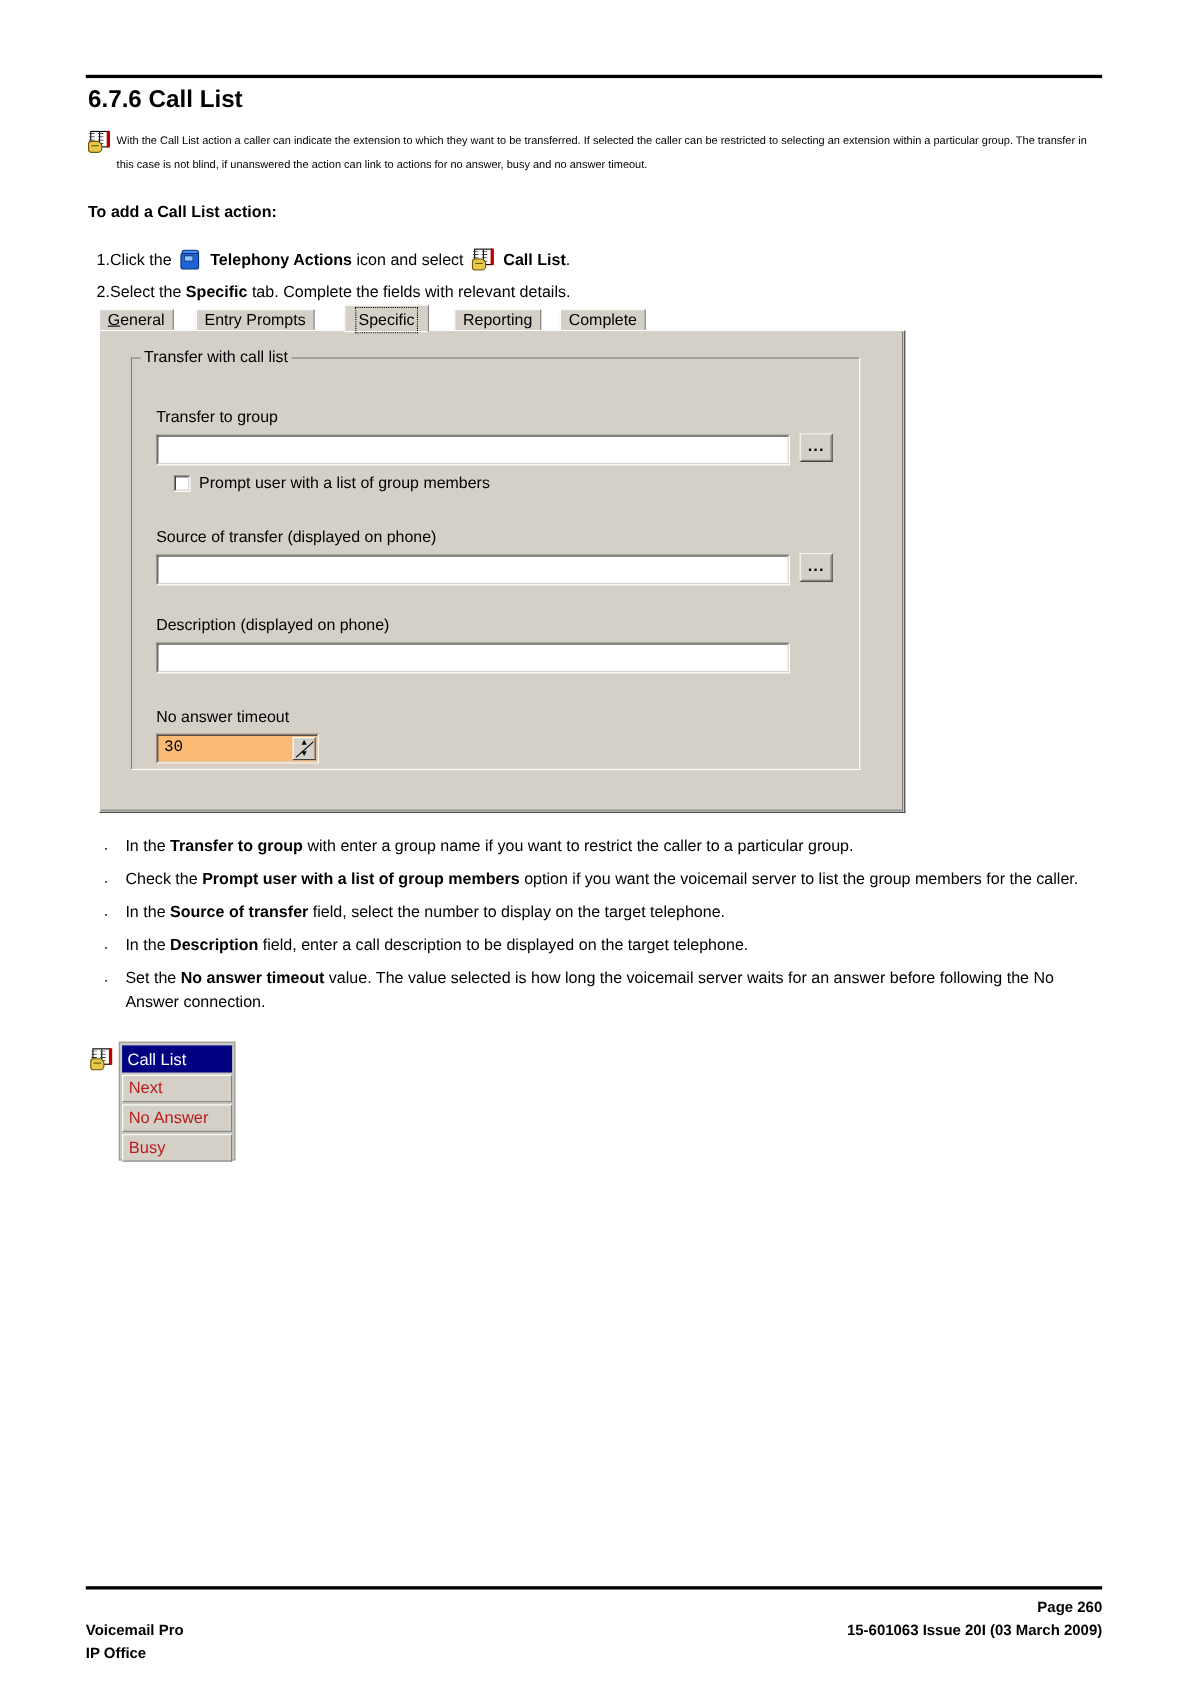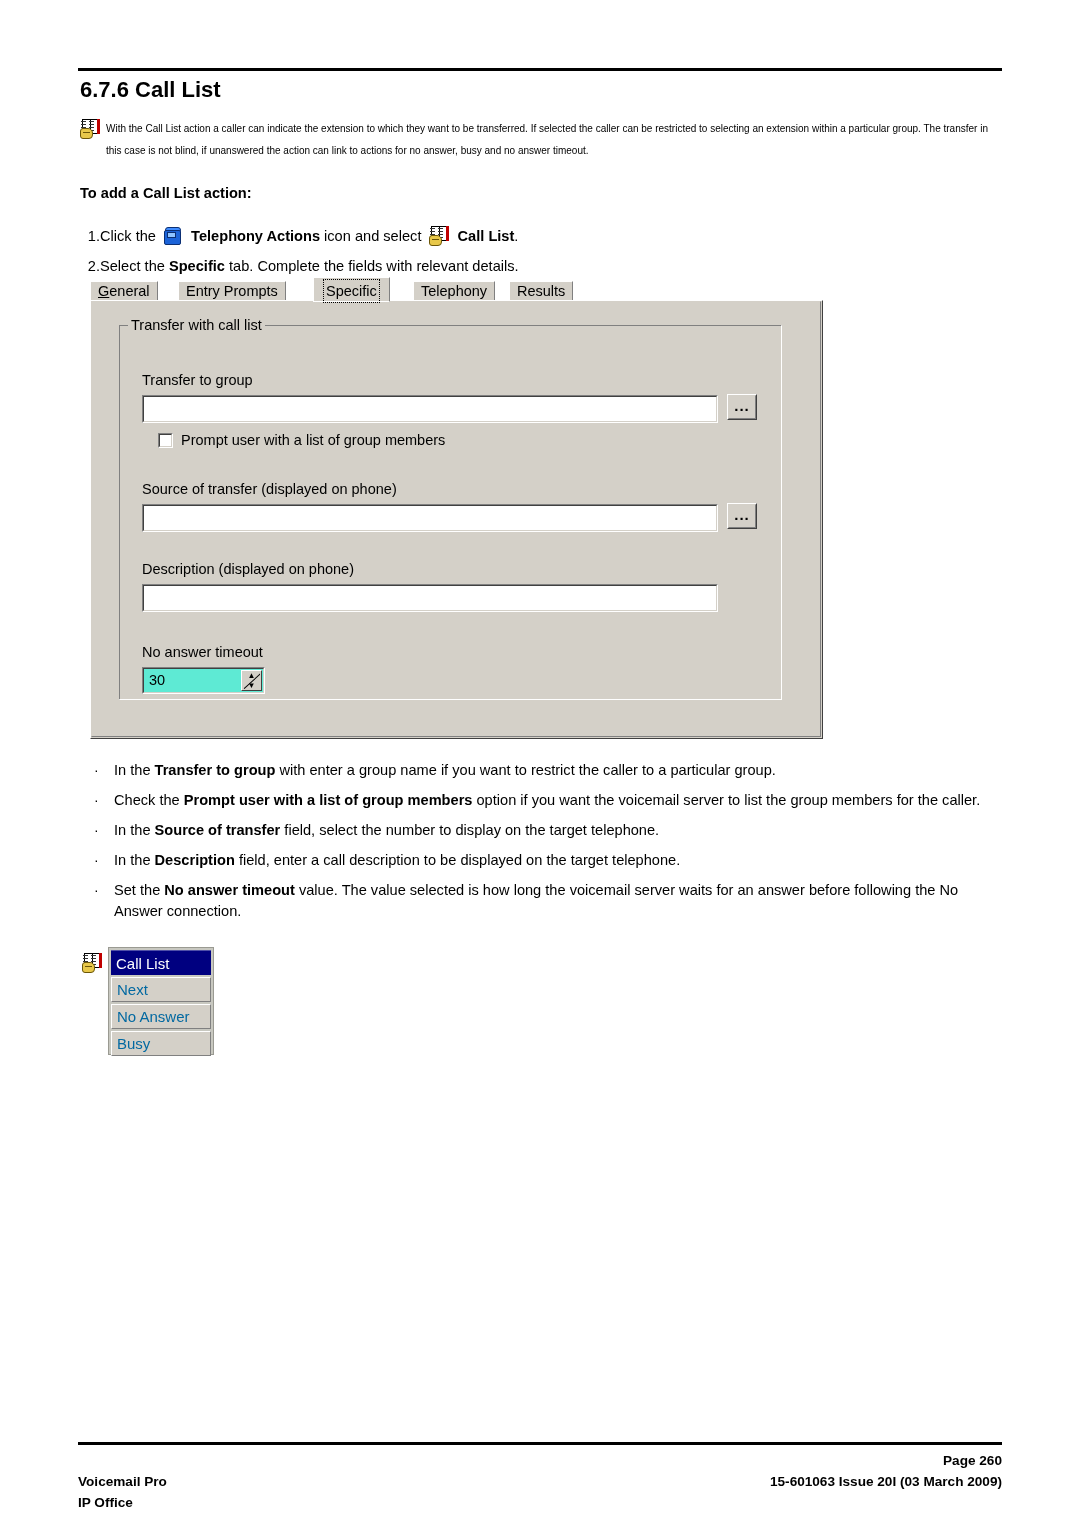--- a/index.html
+++ b/index.html
@@ -326,26 +326,27 @@
     content: "";
     position: absolute;
     left: 0; top: 0; right: 0; bottom: 0;
     border: 1px solid #404040;
     border-right-color: #d4d0c8;
     border-bottom-color: #d4d0c8;
   }
 
   .spinner {
     position: absolute;
-    width: 123px; height: 27px;
-    background: #5eead4;
+    width: 148px; height: 27px;
+    background: #fdba74;
     border: 1px solid #808080;
     border-right-color: #ffffff;
     border-bottom-color: #ffffff;
     box-sizing: border-box;
+    font-family: Liberation Mono, monospace;
   }
   .spinner::before {
     content: "";
     position: absolute;
     left: 0; top: 0; right: 0; bottom: 0;
     border: 1px solid #404040;
     border-right-color: #d4d0c8;
     border-bottom-color: #d4d0c8;
     pointer-events: none;
   }
@@ -445,21 +446,21 @@
     height: 25px;
     margin-top: 2px;
     background: #d4d0c8;
     border: 1px solid #ffffff;
     border-right-color: #808080;
     border-bottom-color: #808080;
     box-sizing: border-box;
     font-size: 15px;
     line-height: 23px;
     padding-left: 5px;
-    color: #0369a1;
+    color: #b91c1c;
   }
   .aw-caption {
     position: absolute;
     left: 236px; top: 945px;
     font-size: 14.6px;
     white-space: nowrap;
   }
 
   
   .footer-rule {
@@ -520,22 +521,22 @@
     <b class="t">Specific</b>
     <span>tab. Complete the fields with relevant details.</span>
   </div>
 
   <div class="dialog">
 
     <div class="tabstrip">
       <div class="tab" style="left:0px;"><u>G</u><span>eneral</span></div>
       <div class="tab" style="left:88px;"><span>Entry Prompts</span></div>
       <div class="tab active" style="left:223px;"><span class="focusbox">Specific</span></div>
-      <div class="tab" style="left:323px;"><span>Telephony</span></div>
-      <div class="tab" style="left:419px;"><span>Results</span></div>
+      <div class="tab" style="left:323px;"><span>Reporting</span></div>
+      <div class="tab" style="left:419px;"><span>Complete</span></div>
     </div>
 
     <div class="tabpanel">
       <div class="tabpanel-inner"></div>
 
       <div class="groupbox">
         <div class="groupbox-inner"></div>
         <div class="groupbox-title">Transfer with call list</div>
 
         <div class="fld-label" style="left:22px; top:46px;">Transfer to group</div>

